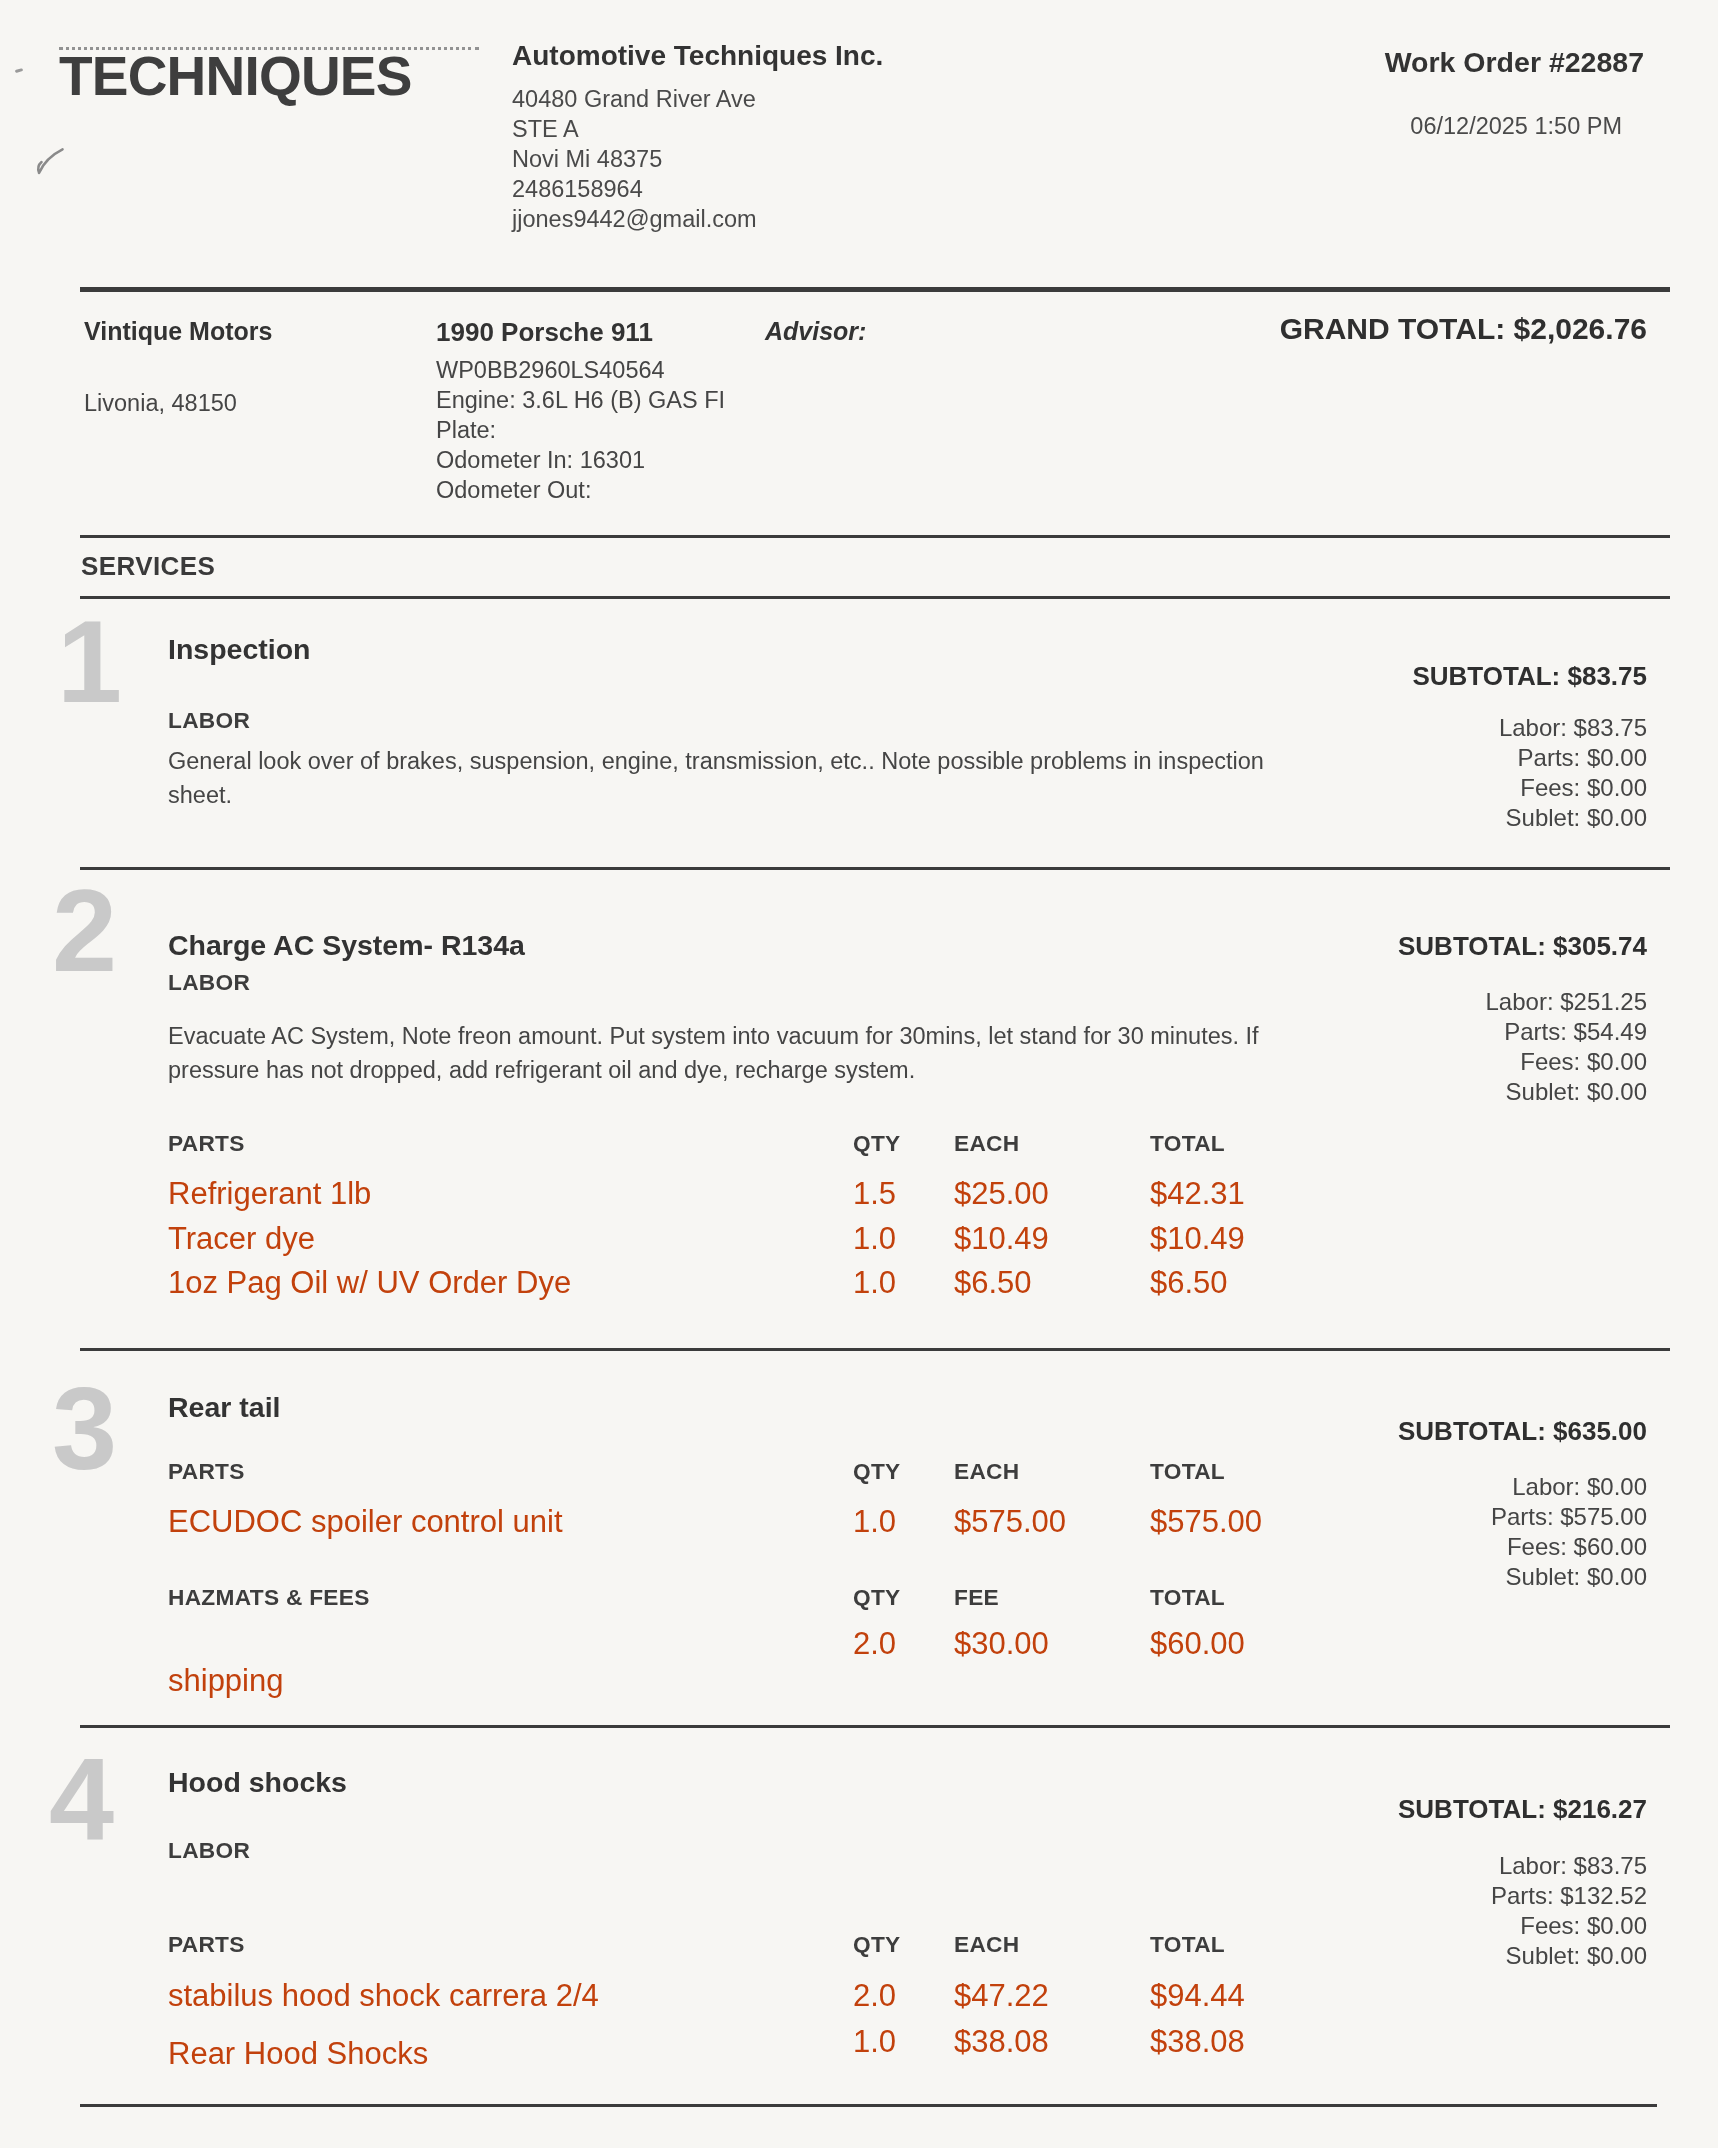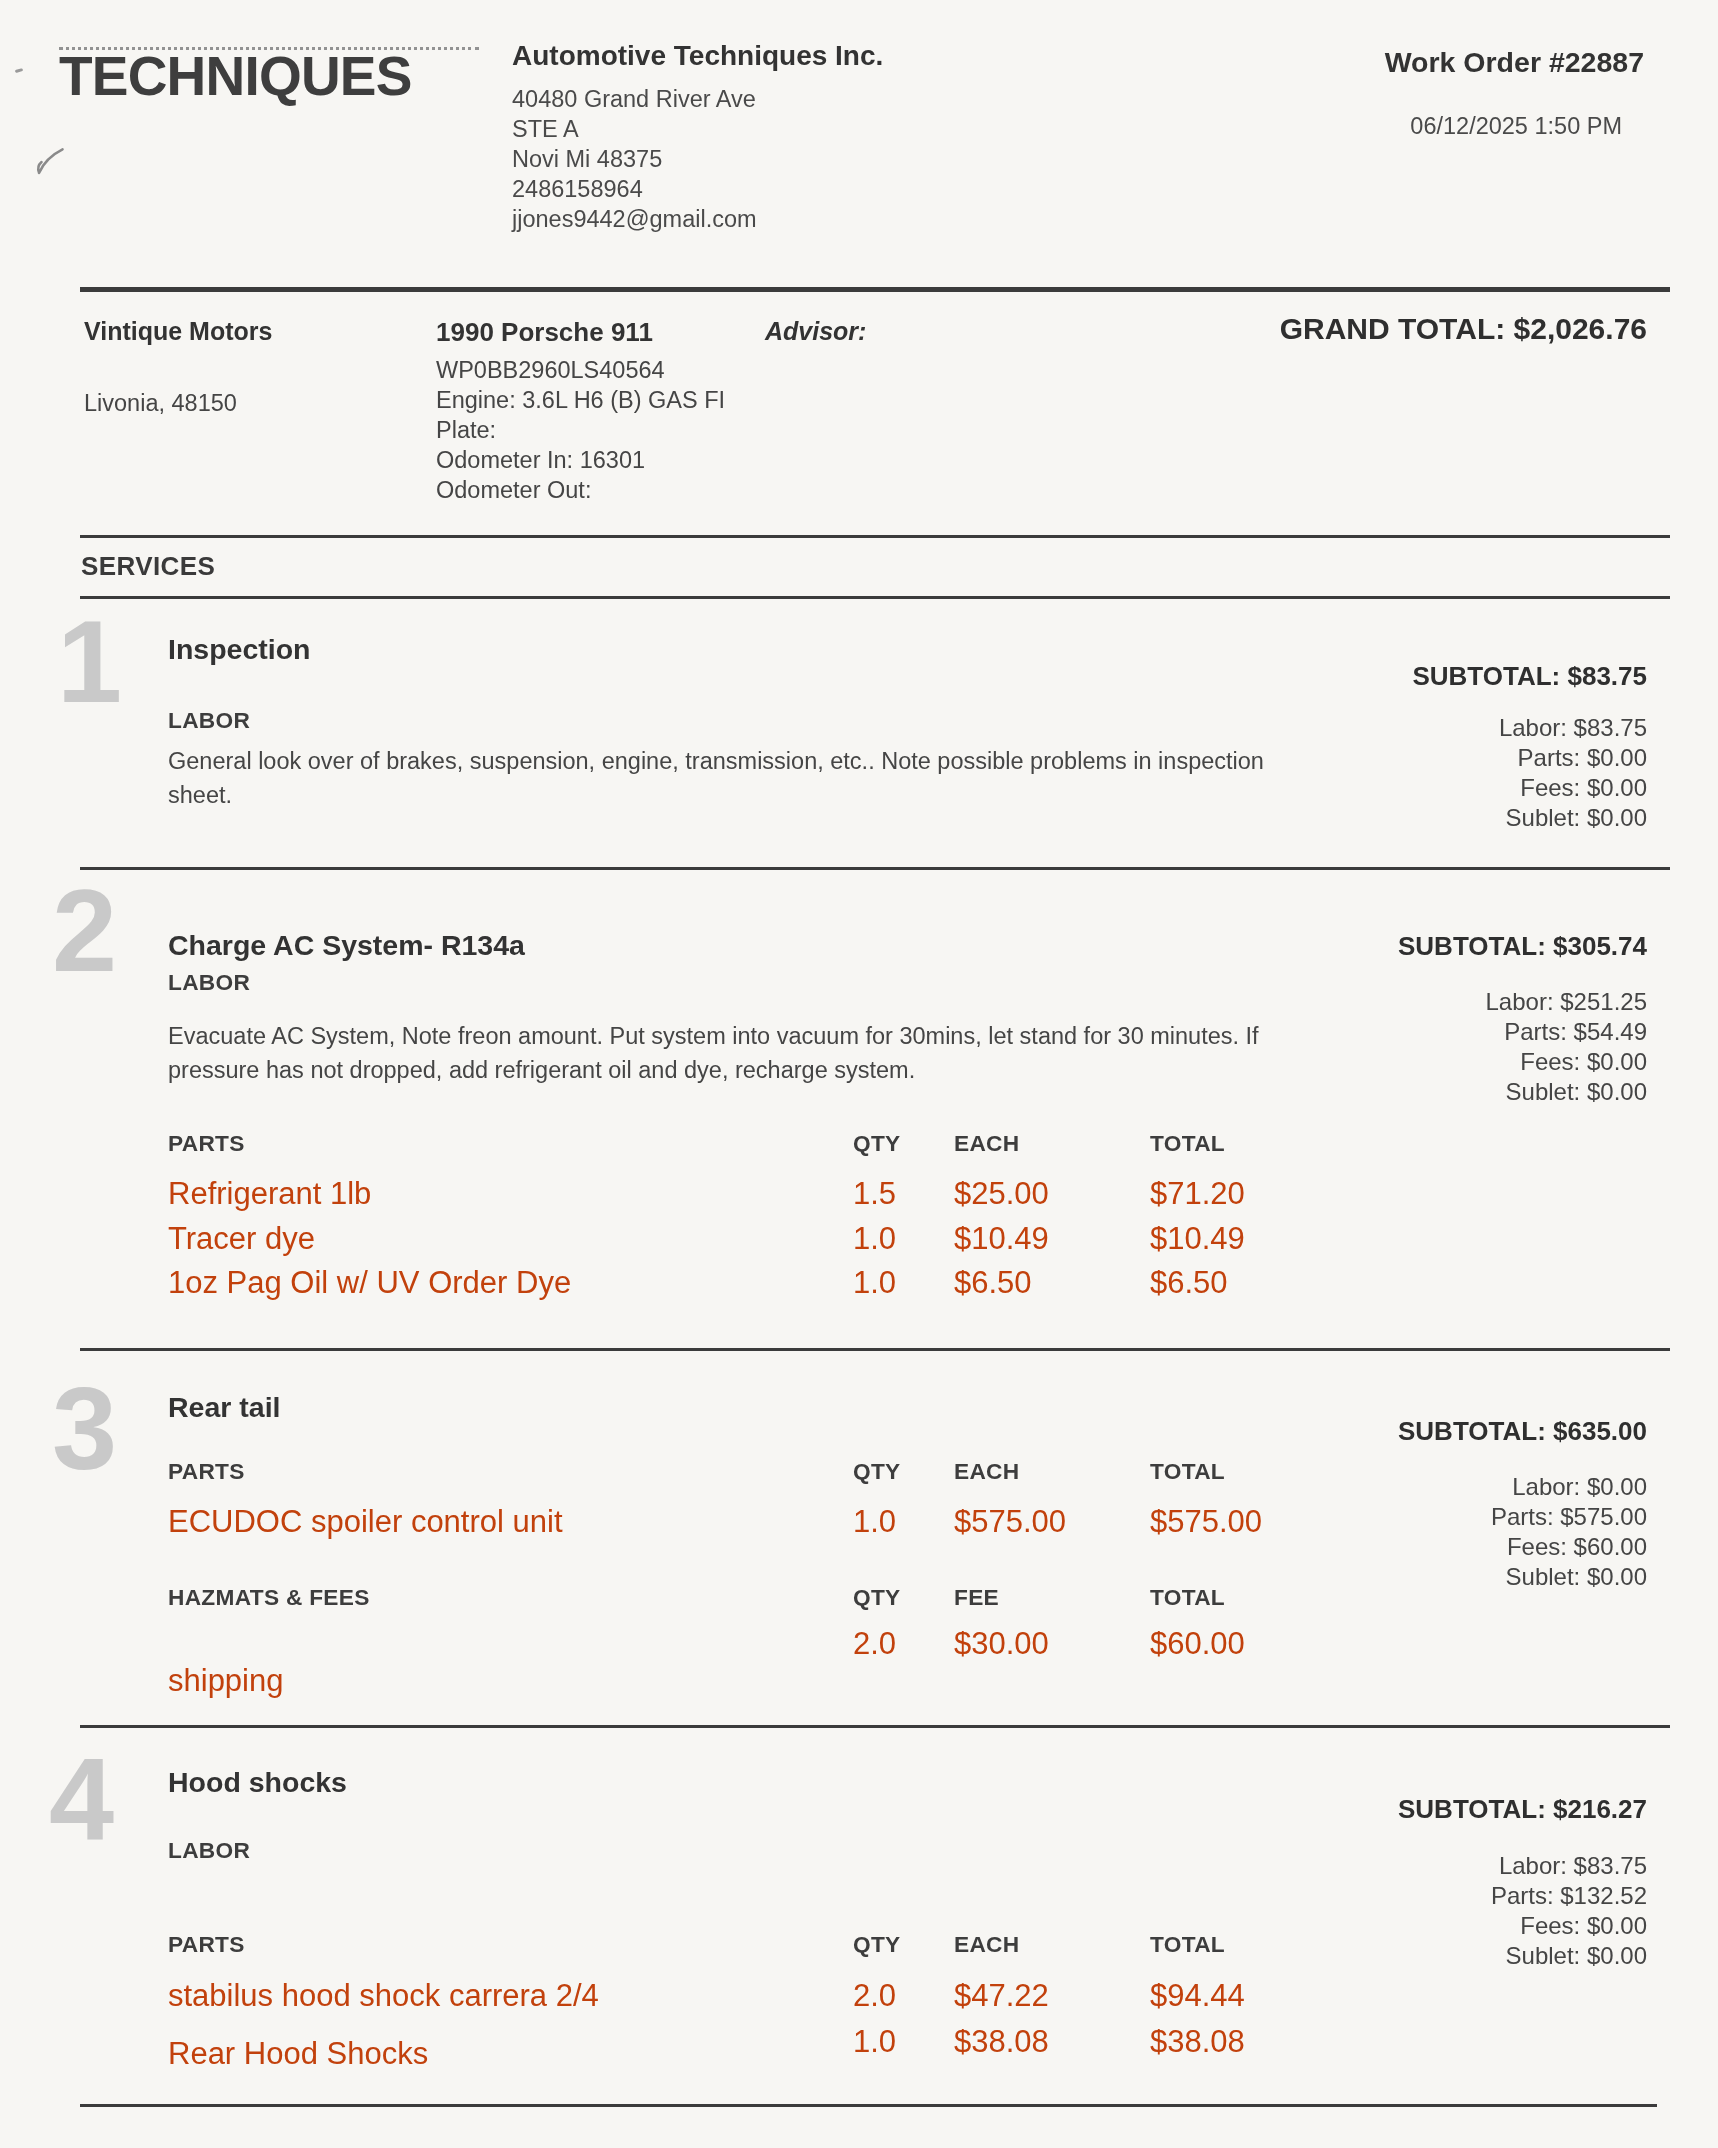--- a/index.html
+++ b/index.html
@@ -118,21 +118,21 @@
     <div class="desc" style="top:138px;">Evacuate AC System, Note freon amount. Put system into vacuum for 30mins, let stand for 30 minutes. If pressure has not dropped, add refrigerant oil and dye, recharge system.</div>
 
     <div class="sec-h" style="left:168px;top:249px;">PARTS</div>
     <div class="sec-h" style="left:853px;top:249px;">QTY</div>
     <div class="sec-h" style="left:954px;top:249px;">EACH</div>
     <div class="sec-h" style="left:1150px;top:249px;">TOTAL</div>
 
     <div class="cell" style="left:168px;top:295px;">Refrigerant 1lb</div>
     <div class="cell" style="left:853px;top:295px;">1.5</div>
     <div class="cell" style="left:954px;top:295px;">$25.00</div>
-    <div class="cell" style="left:1150px;top:295px;">$71.20</div>
+    <div class="cell" style="left:1150px;top:295px;">$42.31</div>
 
     <div class="cell" style="left:168px;top:340px;">Tracer dye</div>
     <div class="cell" style="left:853px;top:340px;">1.0</div>
     <div class="cell" style="left:954px;top:340px;">$10.49</div>
     <div class="cell" style="left:1150px;top:340px;">$10.49</div>
 
     <div class="cell" style="left:168px;top:384px;">1oz Pag Oil w/ UV Order Dye</div>
     <div class="cell" style="left:853px;top:384px;">1.0</div>
     <div class="cell" style="left:954px;top:384px;">$6.50</div>
     <div class="cell" style="left:1150px;top:384px;">$6.50</div>

